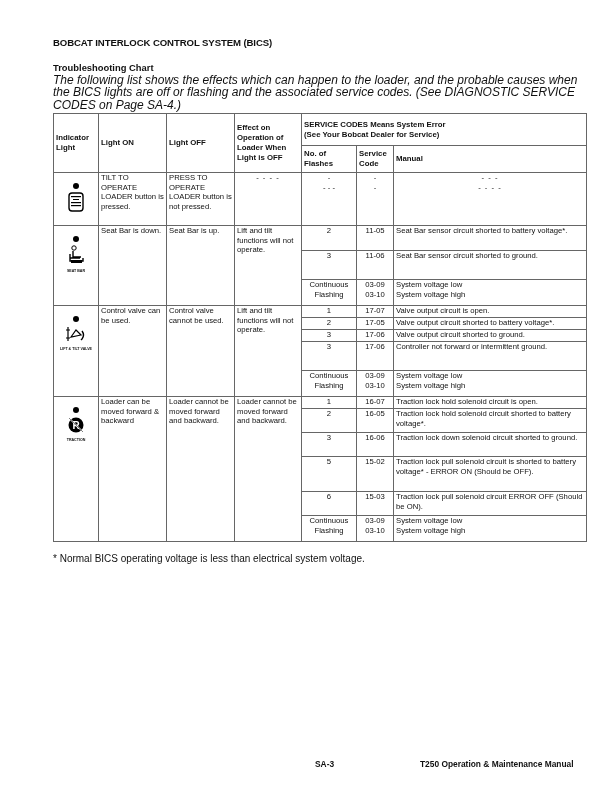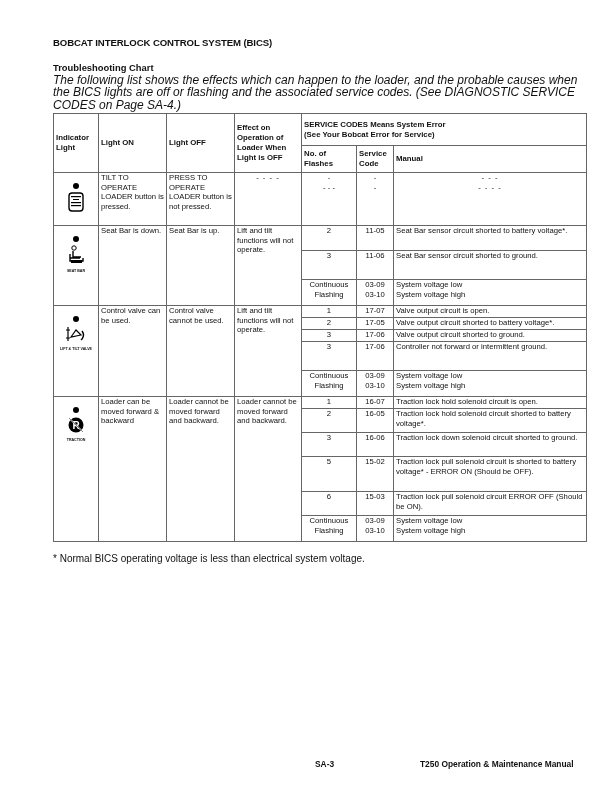--- a/index.html
+++ b/index.html
@@ -41,21 +41,21 @@
       <col style="width:193px">
   </colgroup>
   <thead>
     <tr style="height:32px">
       <th rowspan="2">Indicator Light</th>
       <th rowspan="2">Light ON</th>
       <th rowspan="2">Light OFF</th>
       <th rowspan="2">Effect on Operation of Loader When Light is OFF</th>
       <th colspan="3">
         <div>SERVICE CODES Means System Error</div>
-        <div>(See Your Bobcat Error for Service)</div>
+        <div>(See Your Bobcat Dealer for Service)</div>
       </th>
     </tr>
     <tr style="height:27px">
       <th>No. of Flashes</th>
       <th>Service Code</th>
       <th>Manual</th>
     </tr>
   </thead>
   <tbody id="tbody">
       <tr style="height: 53px;">

